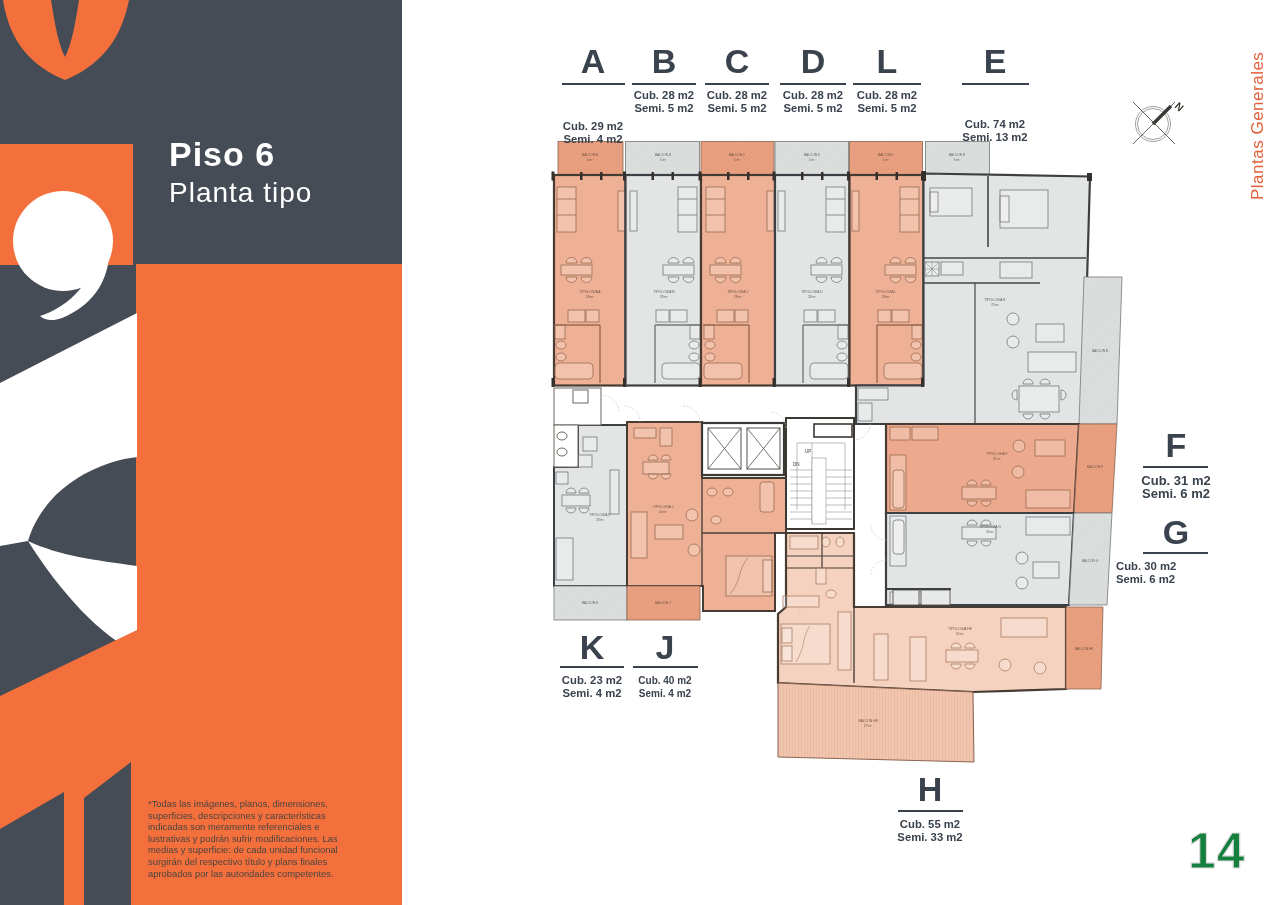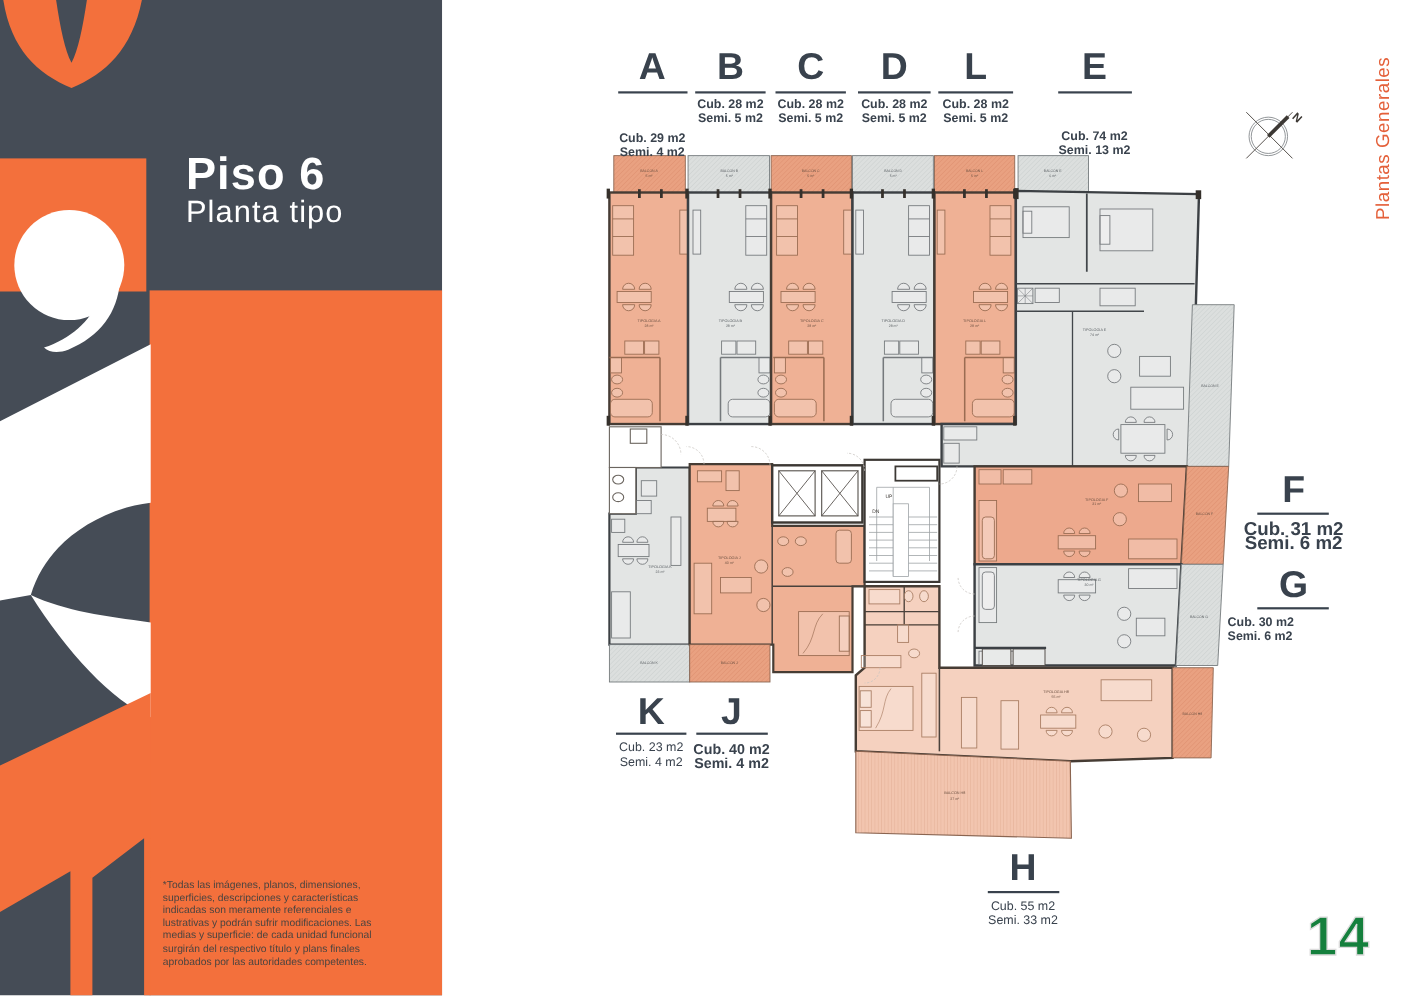--- a/index.html
+++ b/index.html
@@ -25,21 +25,21 @@
   <path d="M 109,256 C 107,284 91,306 62,318 C 54,321 45,321 40,316 C 64,308 82,292 90,272 C 94,262 96,258 96,250 Z" fill="#ffffff"></path>
 
   <path d="M 0,383 L 137,313 L 137,457 C 103,461 72,478 53,498 C 42,510 33,524 28,541 L 0,546 Z" fill="#ffffff"></path>
 
   <path d="M 28,541 C 60,556 95,560 137,566 L 137,652 C 102,638 60,592 28,541 Z" fill="#ffffff"></path>
 
   <path d="M 0,696 L 137,630 L 137,905 L 131,905 L 131,762 L 84,798 L 84,905 L 64,905 L 64,792 L 0,829 Z" fill="#F3703C"></path>
 
 </svg>
 
-<div class="abs" style="left:169px;top:135px;color:#ffffff;font-size:41px;font-weight:bold;letter-spacing:1px;">Piso 6</div>
+<div class="abs" style="left:169px;top:135px;color:#ffffff;font-size:34px;font-weight:bold;letter-spacing:1px;">Piso 6</div>
 
 <div class="abs" style="left:169px;top:177px;color:#ffffff;font-size:28px;letter-spacing:1px;">Planta tipo</div>
 
 <div class="abs" style="left:148px;top:798px;width:235px;color:#4A4440;font-size:9.4px;line-height:11.6px;white-space:nowrap;">*Todas las imágenes, planos, dimensiones,<br>superficies, descripciones y características<br>indicadas son meramente referenciales e<br>lustrativas y podrán sufrir modificaciones. Las<br>medias y superficie: de cada unidad funcional<br>surgirán del respectivo título y plans finales<br>aprobados por las autoridades competentes.</div>
 
 <svg class="abs" style="left:525px;top:130px" width="620" height="650" viewBox="525 130 620 650">
 <defs>
   <pattern id="hs" width="3" height="3" patternUnits="userSpaceOnUse" patternTransform="rotate(45)">
     <rect width="3" height="3" fill="#E9A181"></rect>
         <line x1="0" y1="0" x2="0" y2="3" stroke="#DC8D6C" stroke-width="0.8"></line>
@@ -450,37 +450,37 @@
 <div class="abs" style="left:827px;top:42px;width:120px;text-align:center;color:#39424D;font-size:34px;font-weight:bold;">L</div>
 <div class="abs" style="left:853px;top:83px;width:68px;height:2px;background:#39424D;"></div>
 <div class="abs" style="left:827px;top:89px;width:120px;text-align:center;color:#39424D;font-size:11.3px;font-weight:bold;line-height:13.4px;">Cub. 28 m2<br>Semi. 5 m2</div>
 
 <div class="abs" style="left:935px;top:42px;width:120px;text-align:center;color:#39424D;font-size:34px;font-weight:bold;">E</div>
 <div class="abs" style="left:962px;top:83px;width:67px;height:2px;background:#39424D;"></div>
 <div class="abs" style="left:935px;top:89px;width:120px;text-align:center;color:#39424D;font-size:11.3px;font-weight:bold;line-height:13.4px;margin-top:29px;">Cub. 74 m2<br>Semi. 13 m2</div>
 
 <div class="abs" style="left:1116px;top:426px;width:120px;text-align:center;color:#39424D;font-size:34px;font-weight:bold;">F</div>
 <div class="abs" style="left:1143px;top:466px;width:65px;height:2px;background:#39424D;"></div>
-<div class="abs" style="left:1116px;top:474px;width:120px;text-align:center;color:#39424D;font-size:17px;font-weight:bold;line-height:13.4px;">Cub. 31 m2<br>Semi. 6 m2</div>
+<div class="abs" style="left:1116px;top:474px;width:120px;text-align:center;color:#39424D;font-size:13px;font-weight:bold;line-height:13.4px;">Cub. 31 m2<br>Semi. 6 m2</div>
 
 <div class="abs" style="left:1116px;top:513px;width:120px;text-align:center;color:#39424D;font-size:34px;font-weight:bold;">G</div>
 <div class="abs" style="left:1143px;top:552px;width:65px;height:2px;background:#39424D;"></div>
 <div class="abs" style="left:1116px;top:560px;width:120px;text-align:left;color:#39424D;font-size:11.3px;font-weight:bold;line-height:13.4px;">Cub. 30 m2<br>Semi. 6 m2</div>
 
 <div class="abs" style="left:532px;top:628px;width:120px;text-align:center;color:#39424D;font-size:34px;font-weight:bold;">K</div>
 <div class="abs" style="left:560px;top:666px;width:64px;height:2px;background:#39424D;"></div>
-<div class="abs" style="left:532px;top:674px;width:120px;text-align:center;color:#39424D;font-size:11.3px;font-weight:normal;line-height:13.4px;">Cub. 23 m2<br>Semi. 4 m2</div>
+<div class="abs" style="left:532px;top:674px;width:120px;text-align:center;color:#39424D;font-size:11.3px;font-weight:bold;line-height:13.4px;">Cub. 23 m2<br>Semi. 4 m2</div>
 
 <div class="abs" style="left:605px;top:628px;width:120px;text-align:center;color:#39424D;font-size:34px;font-weight:bold;">J</div>
 <div class="abs" style="left:633px;top:666px;width:65px;height:2px;background:#39424D;"></div>
-<div class="abs" style="left:605px;top:674px;width:120px;text-align:center;color:#39424D;font-size:13px;font-weight:bold;line-height:13.4px;">Cub. 40 m2<br>Semi. 4 m2</div>
+<div class="abs" style="left:605px;top:674px;width:120px;text-align:center;color:#39424D;font-size:10px;font-weight:bold;line-height:13.4px;">Cub. 40 m2<br>Semi. 4 m2</div>
 
 <div class="abs" style="left:870px;top:770px;width:120px;text-align:center;color:#39424D;font-size:34px;font-weight:bold;">H</div>
 <div class="abs" style="left:898px;top:810px;width:65px;height:2px;background:#39424D;"></div>
-<div class="abs" style="left:870px;top:818px;width:120px;text-align:center;color:#39424D;font-size:11.3px;font-weight:normal;line-height:13.4px;">Cub. 55 m2<br>Semi. 33 m2</div>
+<div class="abs" style="left:870px;top:818px;width:120px;text-align:center;color:#39424D;font-size:11.3px;font-weight:bold;line-height:13.4px;">Cub. 55 m2<br>Semi. 33 m2</div>
 
 <svg class="abs" style="left:1124px;top:90px" width="75" height="66" viewBox="0 0 75 66">
 <circle cx="29" cy="34" r="17.5" fill="none" stroke="#84898C" stroke-width="0.8"></circle>
 <circle cx="29" cy="34" r="15.5" fill="none" stroke="#84898C" stroke-width="0.8"></circle>
 <line x1="9" y1="54" x2="51" y2="12" stroke="#55504B" stroke-width="0.9"></line>
 <line x1="9" y1="12" x2="51" y2="54" stroke="#55504B" stroke-width="0.9"></line>
 <path d="M 29,34 L 47,16" stroke="#3C3834" stroke-width="3.4"></path>
 <text x="50" y="17" font-size="10.5" font-weight="bold" fill="#3C3834" transform="rotate(42 50 17)">N</text>
 </svg>
 

